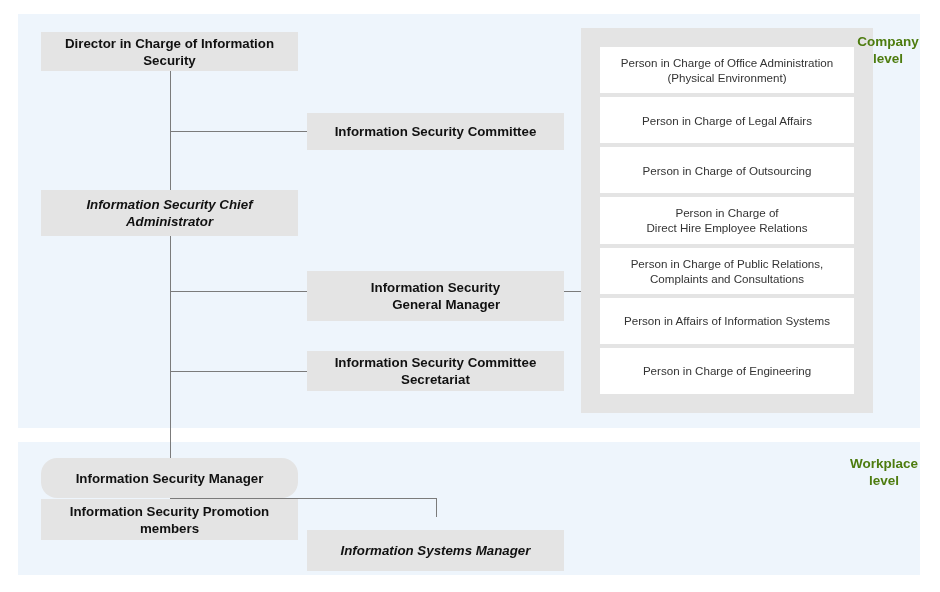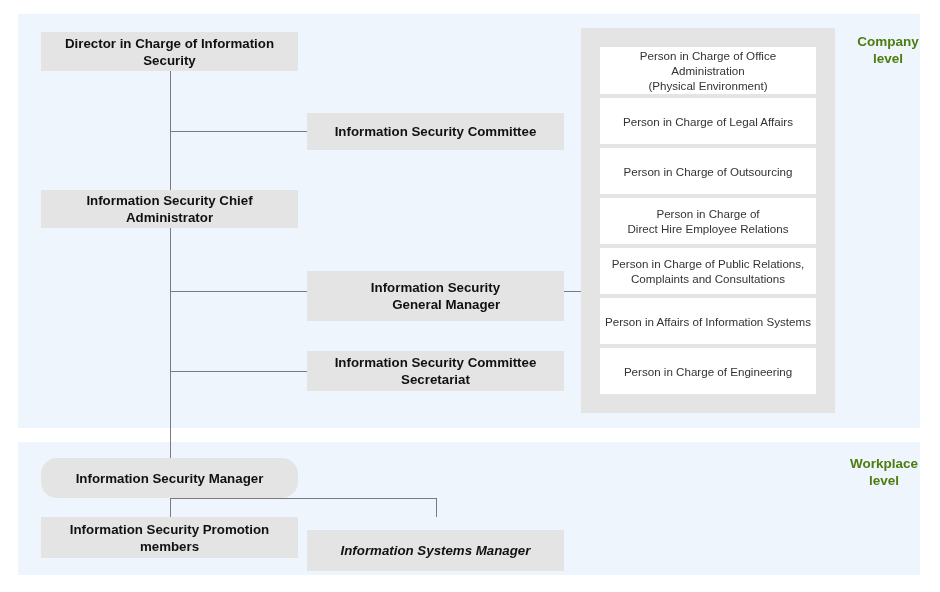--- a/index.html
+++ b/index.html
@@ -64,21 +64,21 @@
     box-sizing: border-box;
     padding: 2px 16px;
     white-space: pre-line;
   }
 
   
   #poc-group {
     position: absolute;
     left: 581px;
     top: 28px;
-    width: 254px;
+    width: 292px;
     height: 385px;
     background: #e4e4e4;
     box-sizing: border-box;
     padding: 19px;
     display: flex;
     flex-direction: column;
     gap: 4px;
   }
   .poc-item {
     background: #ffffff;
@@ -116,21 +116,21 @@
 
   <div class="line v" style="left:170px; top:558px; height:0px;"></div>
   <div class="line v" style="left:170px; top:498px; height:19px;"></div>
   <div class="line h" style="left:170px; top:498px; width:266px;"></div>
   <div class="line v" style="left:436px; top:498px; height:19px;"></div>
 
   <div class="node" style="left:41px; top:32px; width:257px; height:39px;">Director in Charge of Information Security</div>
 
   <div class="node" style="left:307px; top:113px; width:257px; height:37px;">Information Security Committee</div>
 
-  <div class="node" style="left:41px; top:190px; width:257px; height:38px;">Information Security Chief Administrator</div>
+  <div class="node" style="left:41px; top:190px; width:257px; height:46px;font-style:italic;">Information Security Chief Administrator</div>
 
   <div class="node" style="left:307px; top:271px; width:257px; height:50px;text-align:right;">Information Security
 General Manager</div>
 
   <div class="node" style="left:307px; top:351px; width:257px; height:40px;">Information Security Committee
 Secretariat</div>
 
   <div id="poc-group">
     <div class="poc-item">Person in Charge of Office Administration
 (Physical Environment)</div>
@@ -139,21 +139,21 @@
     <div class="poc-item">Person in Charge of
 Direct Hire Employee Relations</div>
     <div class="poc-item">Person in Charge of Public Relations,
 Complaints and Consultations</div>
     <div class="poc-item">Person in Affairs of Information Systems</div>
     <div class="poc-item">Person in Charge of Engineering</div>
   </div>
 
   <div class="node" style="left:41px; top:458px; width:257px; height:40px;border-radius:16px;">Information Security Manager</div>
 
-  <div class="node" style="left:41px; top:517px; width:257px; height:41px;">Information Security Promotion
+  <div class="node" style="left:41px; top:499px; width:257px; height:41px;">Information Security Promotion
 members</div>
 
   <div class="node" style="left:307px; top:530px; width:257px; height:41px;font-style:italic;">Information Systems Manager</div>
 
   <div id="label-company" class="level-label">Company
 level</div>
   <div id="label-workplace" class="level-label">Workplace
 level</div>
 
 </div>

